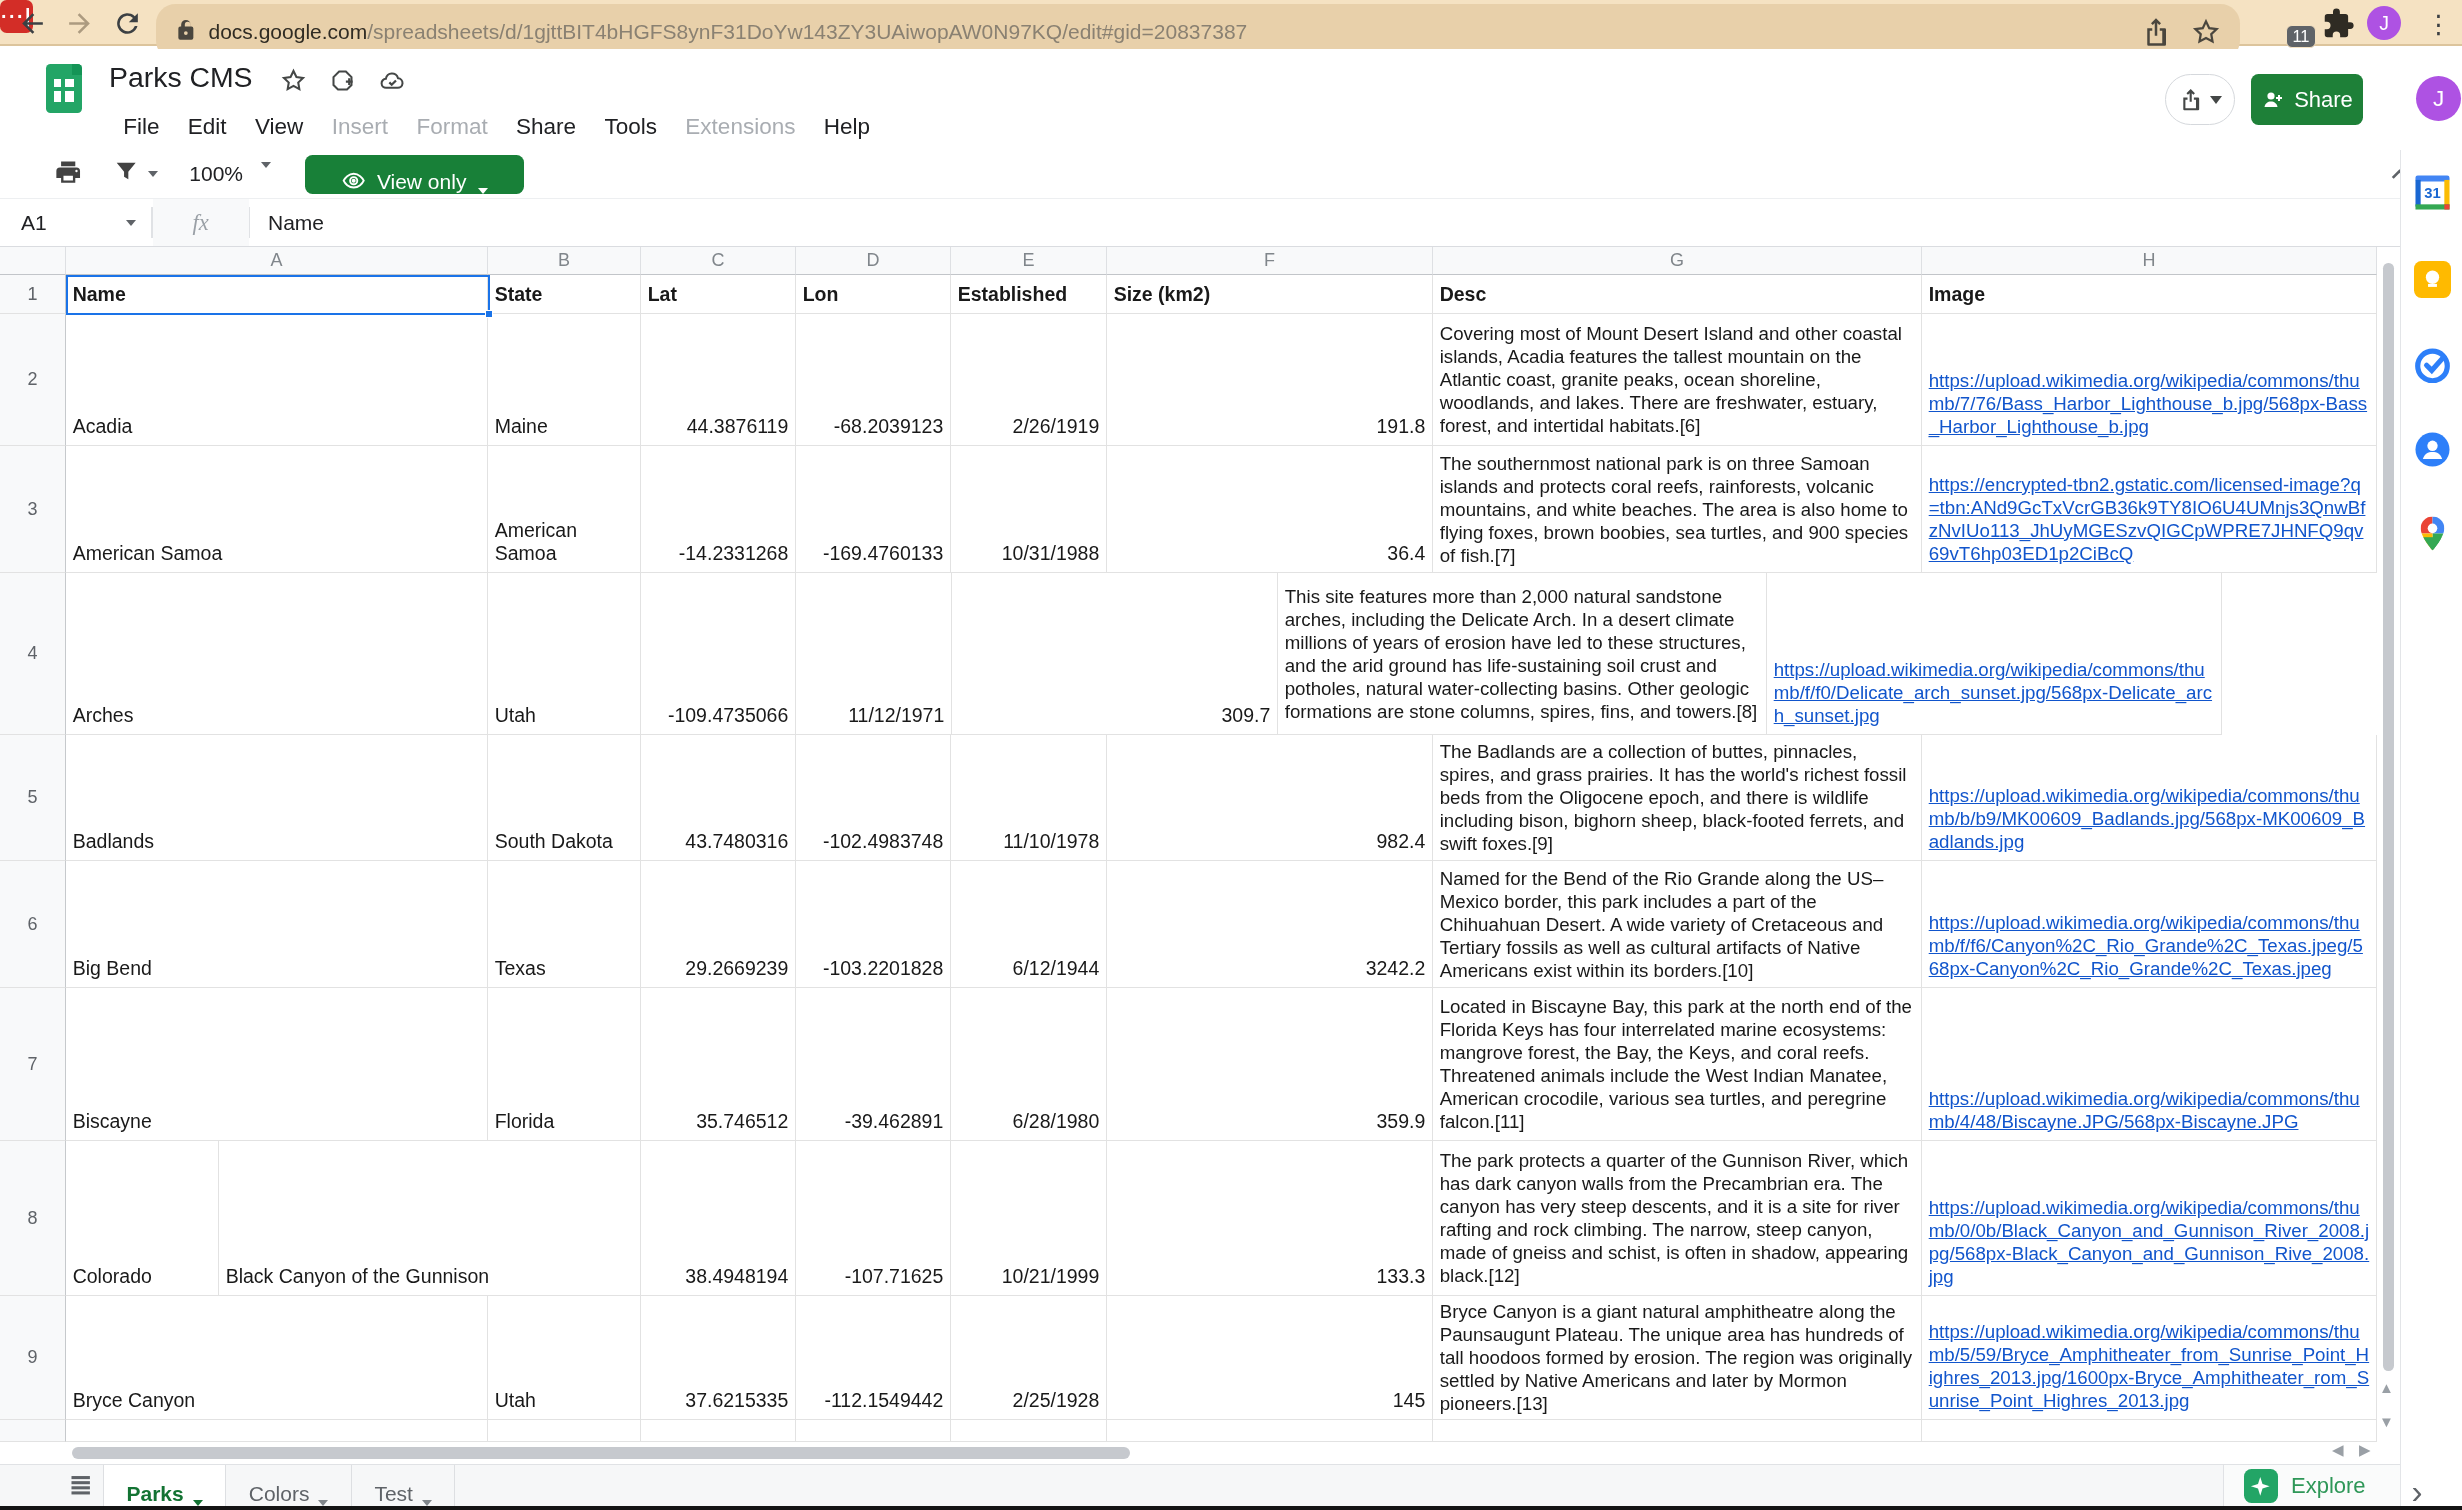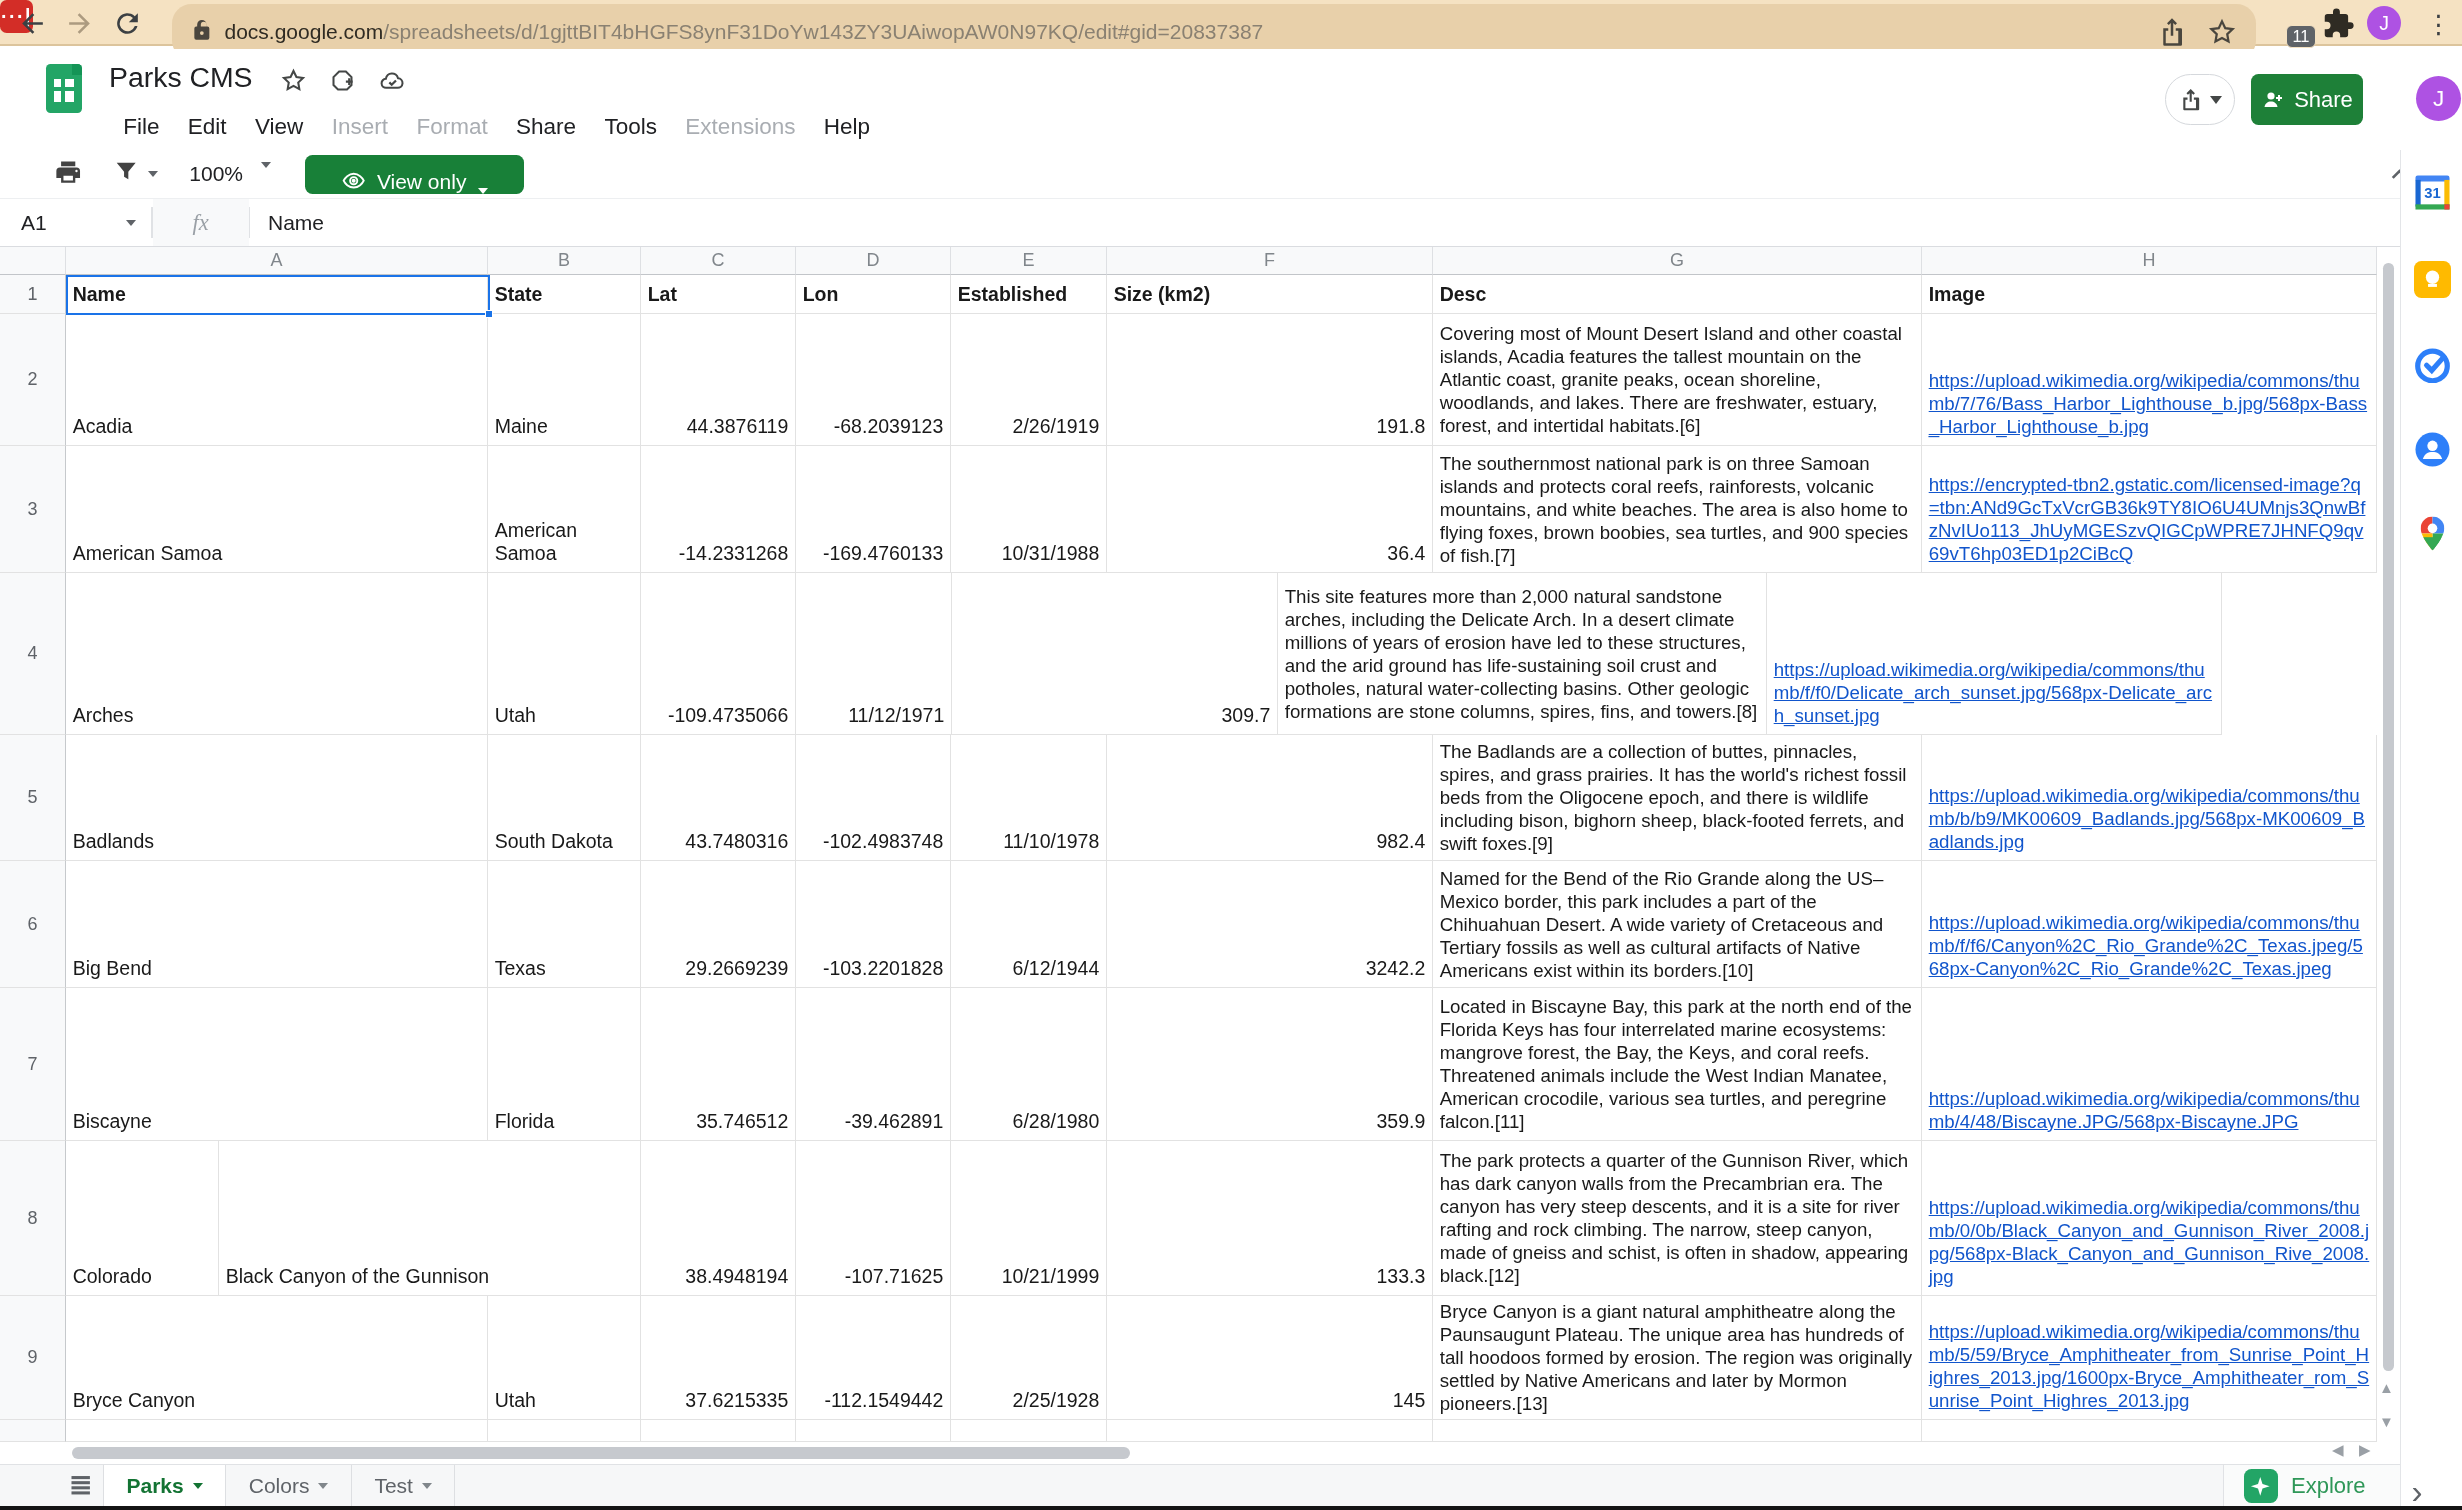--- a/index.html
+++ b/index.html
@@ -10,21 +10,21 @@
   }
   *{margin:0;padding:0;box-sizing:border-box;}
   html,body{width:2462px;height:1510px;overflow:hidden;background:#fff;
     font-family:"Liberation Sans","DejaVu Sans",sans-serif;-webkit-font-smoothing:antialiased;}
 
   
   #chrome{position:absolute;left:0;top:0;width:2462px;height:46px;background:var(--chrome-bg);border-bottom:2.2px solid var(--chrome-border);}
   .nav-ic{position:absolute;top:7.5px;width:31px;height:31px;color:#3C4043;}
   .nav-ic svg{width:31px;height:31px;}
   #fwd{color:#AC9B80;}
-  #url-pill{position:absolute;left:172px;top:3.7px;width:2084px;height:56px;border-radius:19.5px;background:var(--url-pill);display:flex;align-items:center;}
+  #url-pill{position:absolute;left:156px;top:3.7px;width:2084px;height:56px;border-radius:19.5px;background:var(--url-pill);display:flex;align-items:center;}
   #url-pill .lock{margin-left:19.5px;color:#4A463E;}
   #url-pill .lock svg{width:22.5px;height:22.5px;}
   .url-text{margin-left:10.5px;font-size:21px;color:#8A8172;white-space:nowrap;overflow:hidden;flex:1;}
   .url-text b{color:#2F2B23;font-weight:400;}
   .pill-ic{width:30px;height:30px;color:#4A463E;margin-right:19.5px;flex:none;}
   .pill-ic svg{width:30px;height:30px;}
   .bar-ic{position:absolute;top:6.7px;width:33px;height:33px;color:#2F2B23;}
   .bar-ic svg{width:33px;height:33px;}
   #lastpass{left:2271px;top:6px;width:33px;height:33px;background:#D32D27;border-radius:6.7px;display:flex;align-items:center;justify-content:center;}
   #lastpass .dots{color:#fff;font-size:19.5px;font-weight:bold;letter-spacing:1.5px;line-height:1;}
@@ -97,21 +97,21 @@
 
   
   #vthumb{position:absolute;left:2383px;top:263px;width:10.5px;height:1108px;background:#C6C9CE;border-radius:5.2px;}
   #hthumb{position:absolute;left:72px;top:1447px;width:1058px;height:12px;background:#C6C9CE;border-radius:6px;}
   .step{position:absolute;color:#9AA0A6;font-size:15px;}
 
   
   #tabbar{position:absolute;left:0;top:1464px;width:2400px;height:42px;background:#F6F7F8;border-top:0.7px solid #E0E2E5;display:flex;align-items:stretch;}
   #allsheets{width:45px;margin-left:58px;display:flex;align-items:center;justify-content:center;color:#5F6368;}
   #allsheets svg{width:25.4px;height:22.5px;}
-  .sheet-tab{display:flex;align-items:center;justify-content:center;gap:9px;font-size:21px;padding:0 22.5px;color:#5F6368;border-right:0.7px solid #DDDFE2;}
+  .sheet-tab{display:flex;align-items:flex-end;justify-content:center;gap:9px;font-size:21px;padding:0 22.5px;color:#5F6368;border-right:0.7px solid #DDDFE2;}
   .sheet-tab .mini-caret{border-top-color:#80868B;margin-left:0;}
   .sheet-tab.active{background:#fff;color:var(--tab-green);font-weight:700;border-left:0.7px solid #DDDFE2;}
   .sheet-tab.active .mini-caret{border-top-color:var(--tab-green);}
   #explore{position:absolute;left:2223px;top:0;width:177px;height:42px;background:#FAFBFB;border-left:0.7px solid #E0E2E5;display:flex;align-items:center;}
   #explore-ic{width:34px;height:34px;background:#23A566;border-radius:7.5px;margin-left:19.5px;display:flex;align-items:center;justify-content:center;}
   #explore-ic svg{width:22.5px;height:22.5px;fill:#fff;}
   #explore-label{margin-left:13.5px;font-size:22px;color:#2E9758;}
 
   
   #sidepanel{position:absolute;left:2400px;top:150px;width:63px;height:1361px;background:#fff;border-left:0.7px solid #E3E5E8;}

